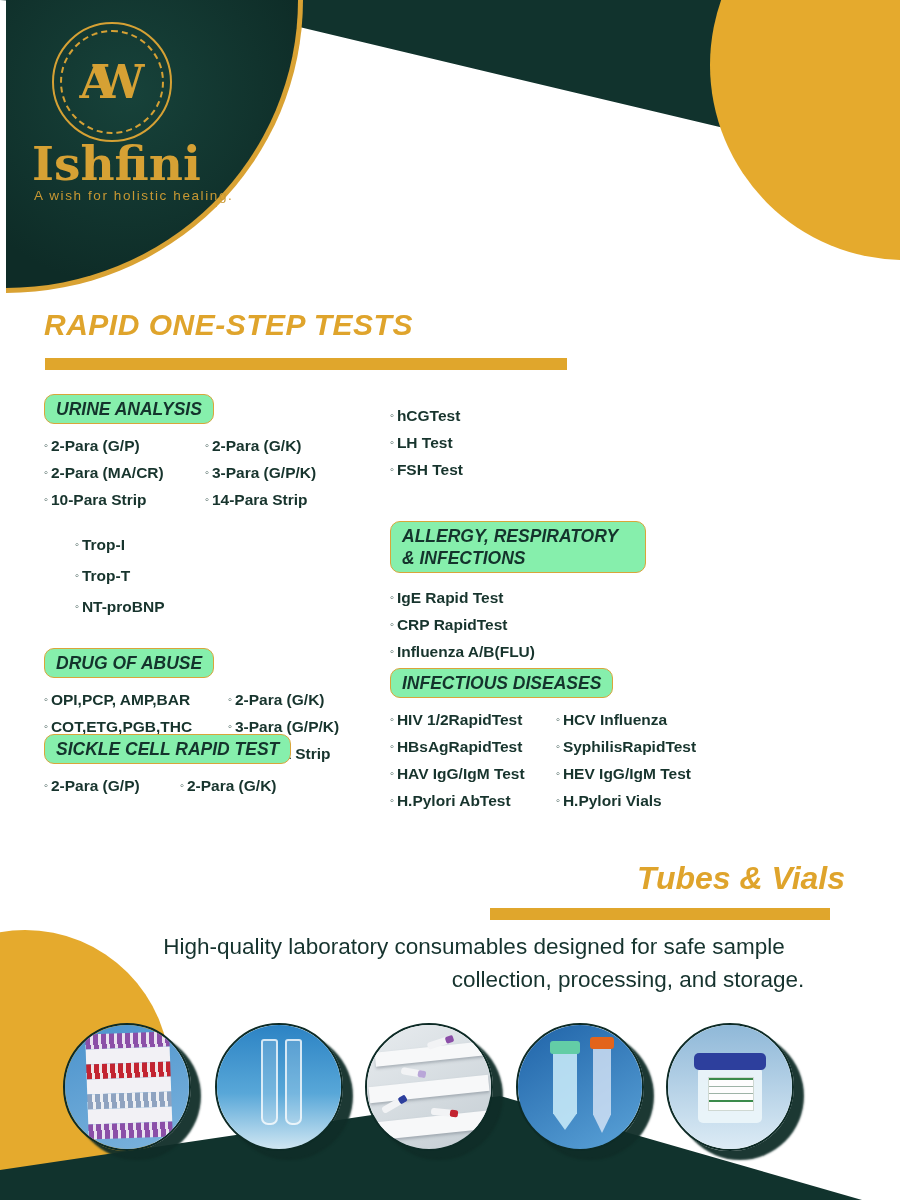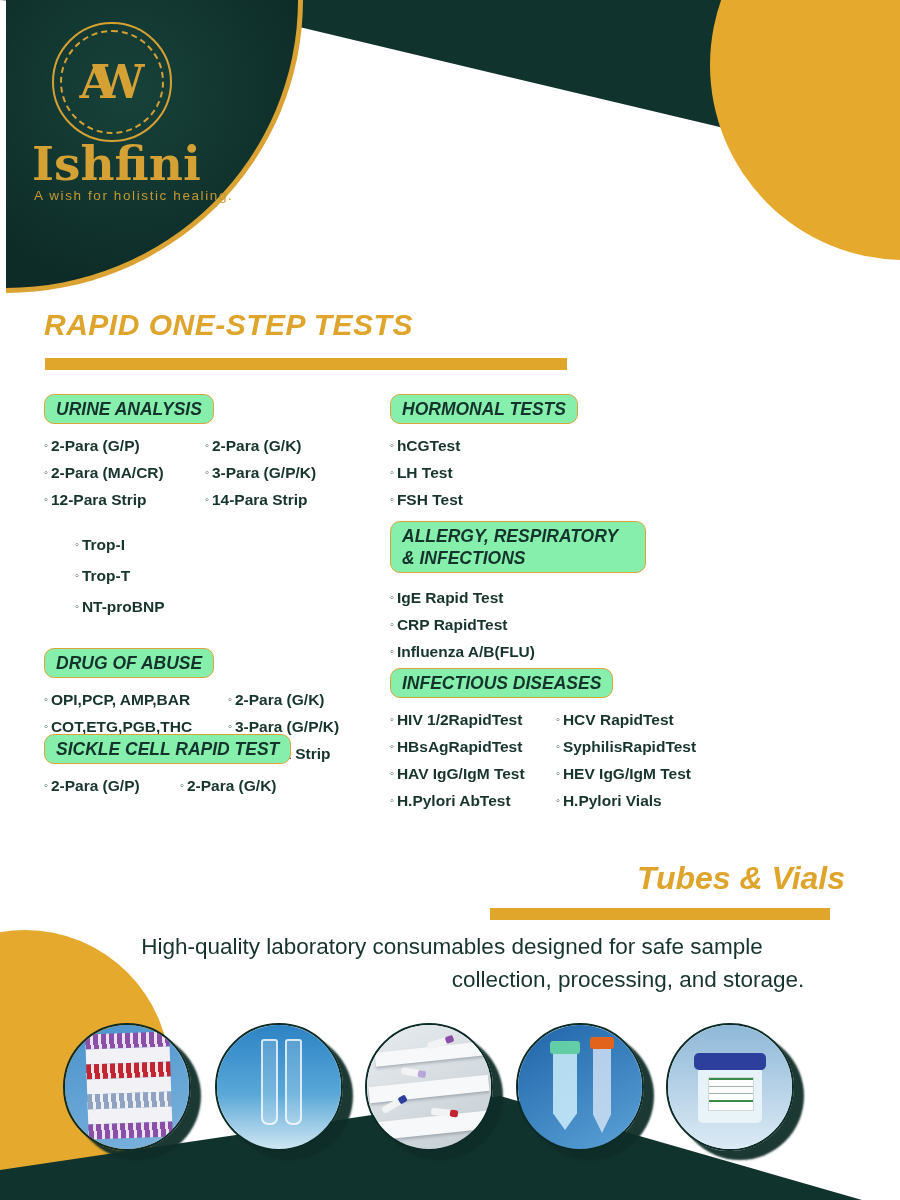--- a/index.html
+++ b/index.html
@@ -48,21 +48,21 @@
   
   #sec-urine .col:first-child{width:161px;}
   #sec-drug .col:first-child{width:184px;}
   #sec-infectious .col:first-child{width:166px;}
   #sec-sickle .col:first-child{width:136px;}
 
   
   .tubes-title{position:absolute;left:500px;top:860px;width:345px;text-align:right;
                color:#dfa42c;font-size:32px;font-weight:bold;font-style:italic;}
   .tubes-bar{position:absolute;left:490px;top:908px;width:340px;height:12px;background:#e0a62c;}
-  .desc-line1{position:absolute;left:80px;top:934px;width:744px;text-align:center;
+  .desc-line1{position:absolute;left:102px;top:934px;width:744px;text-align:center;
               color:#16332e;font-size:22.5px;}
   .desc-line2{position:absolute;left:418px;top:967px;width:420px;text-align:center;
               color:#16332e;font-size:22.5px;}
 
   
   .gold-blob-bl{position:absolute;left:-120px;top:930px;width:290px;height:290px;
                 border-radius:50%;background:#e5aa2d;}
   .green-wedge{position:absolute;left:0;top:1090px;width:900px;height:110px;background:#11332d;
                clip-path:polygon(0px 80px,500px 6px,862px 110px,0px 110px);}
 
@@ -139,21 +139,21 @@
           <div class="item">
             <span class="bullet">◦</span>
             <span>2-Para (G/P)</span>
           </div>
           <div class="item">
             <span class="bullet">◦</span>
             <span>2-Para (MA/CR)</span>
           </div>
           <div class="item">
             <span class="bullet">◦</span>
-            <span>12-Para Strip</span>
+            <span>10-Para Strip</span>
           </div>
         </div>
         <div class="col">
           <div class="item">
             <span class="bullet">◦</span>
             <span>2-Para (G/K)</span>
           </div>
           <div class="item">
             <span class="bullet">◦</span>
             <span>3-Para (G/P/K)</span>
@@ -231,21 +231,20 @@
         <div class="col">
           <div class="item">
             <span class="bullet">◦</span>
             <span>2-Para (G/K)</span>
           </div>
         </div>
       </div>
   </div>
 
   <div class="section" id="sec-hormonal" style="left:390px;top:394px">
-    <div class="pill"><span>HORMONAL TESTS</span></div>
     <div class="items">
         <div class="col">
           <div class="item">
             <span class="bullet">◦</span>
             <span>hCGTest</span>
           </div>
           <div class="item">
             <span class="bullet">◦</span>
             <span>LH Test</span>
           </div>
@@ -294,21 +293,21 @@
             <span>HAV IgG/IgM Test</span>
           </div>
           <div class="item">
             <span class="bullet">◦</span>
             <span>H.Pylori AbTest</span>
           </div>
         </div>
         <div class="col">
           <div class="item">
             <span class="bullet">◦</span>
-            <span>HCV RapidTest</span>
+            <span>HCV Influenza</span>
           </div>
           <div class="item">
             <span class="bullet">◦</span>
             <span>SyphilisRapidTest</span>
           </div>
           <div class="item">
             <span class="bullet">◦</span>
             <span>HEV IgG/IgM Test</span>
           </div>
           <div class="item">

